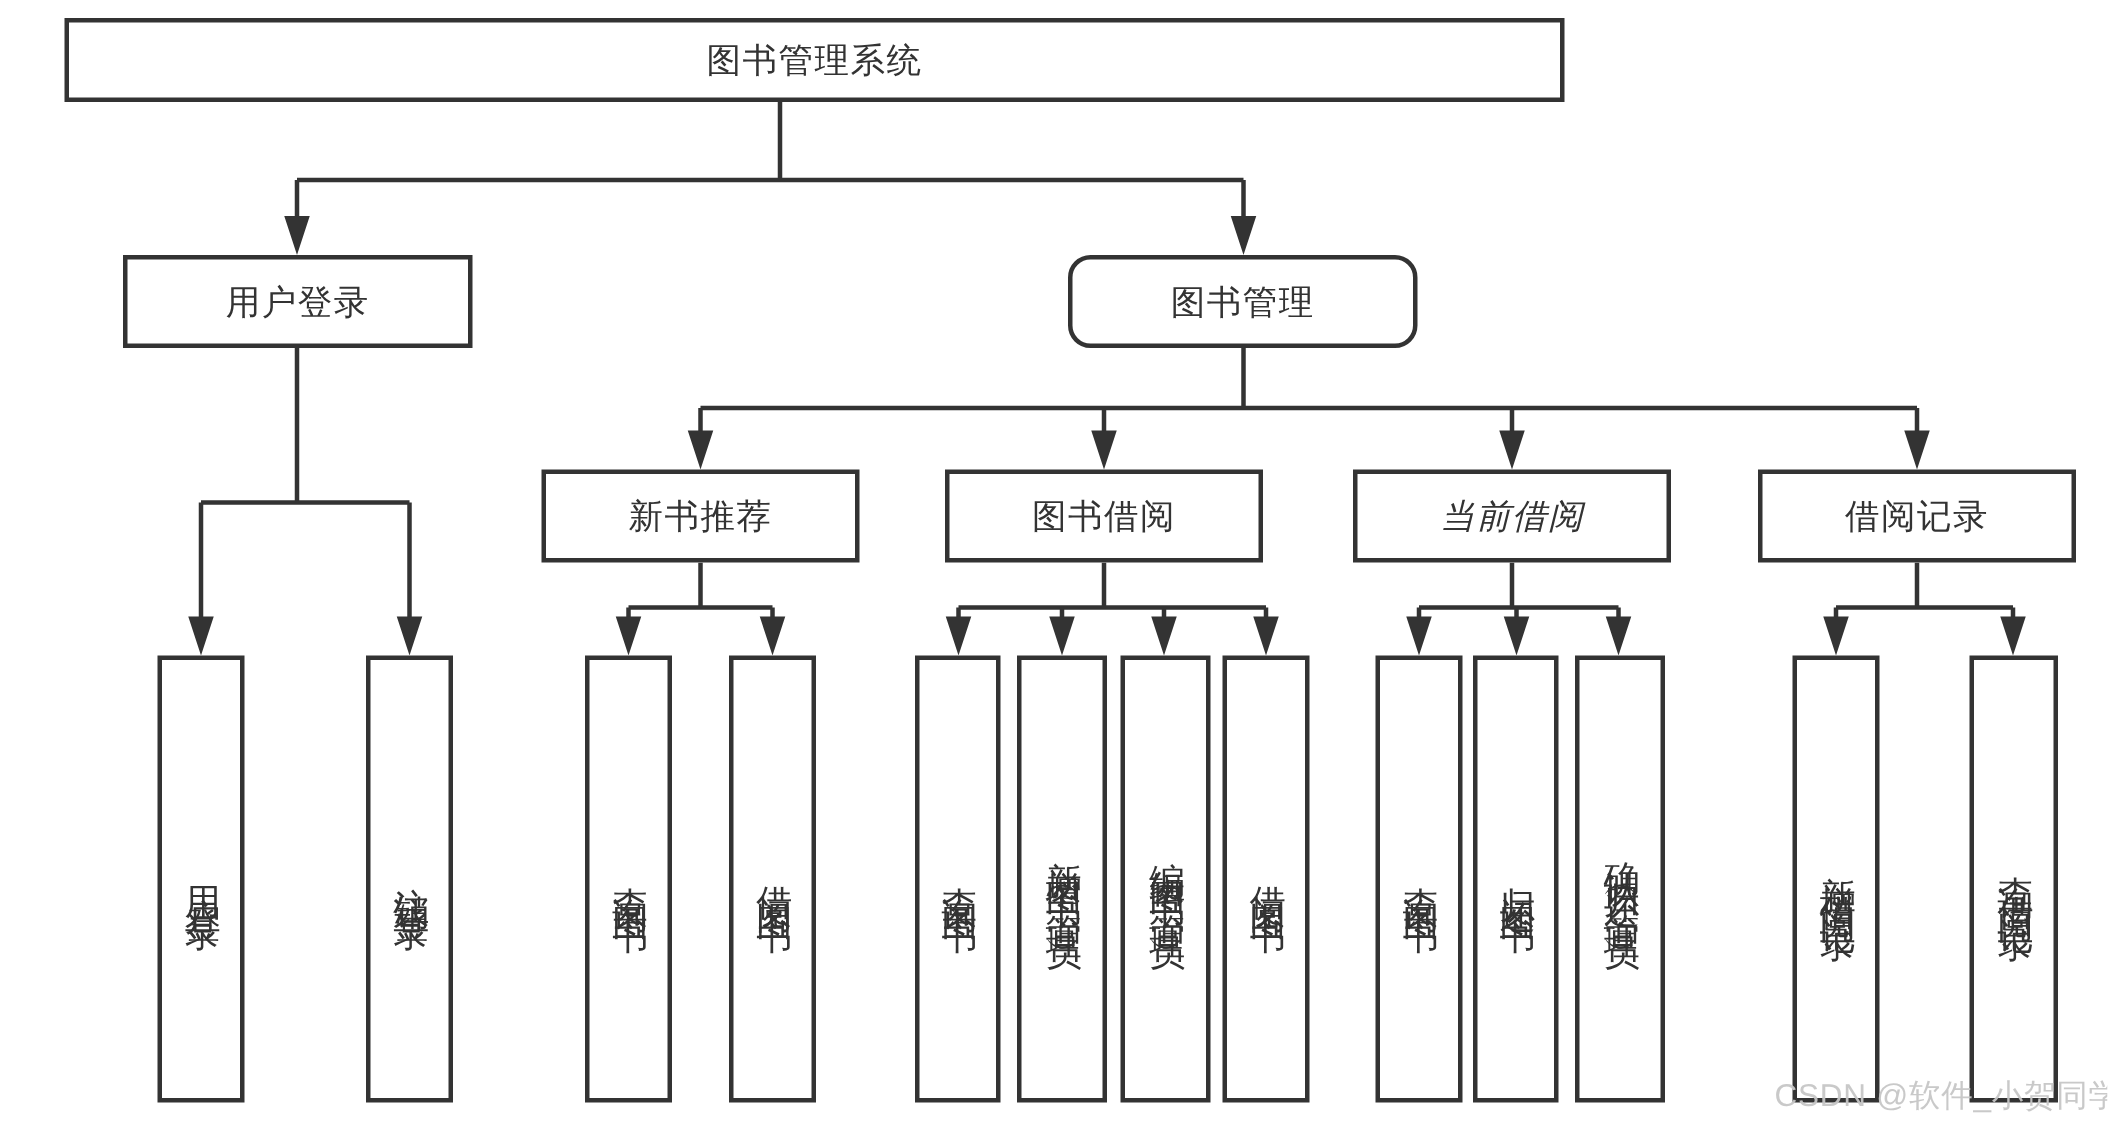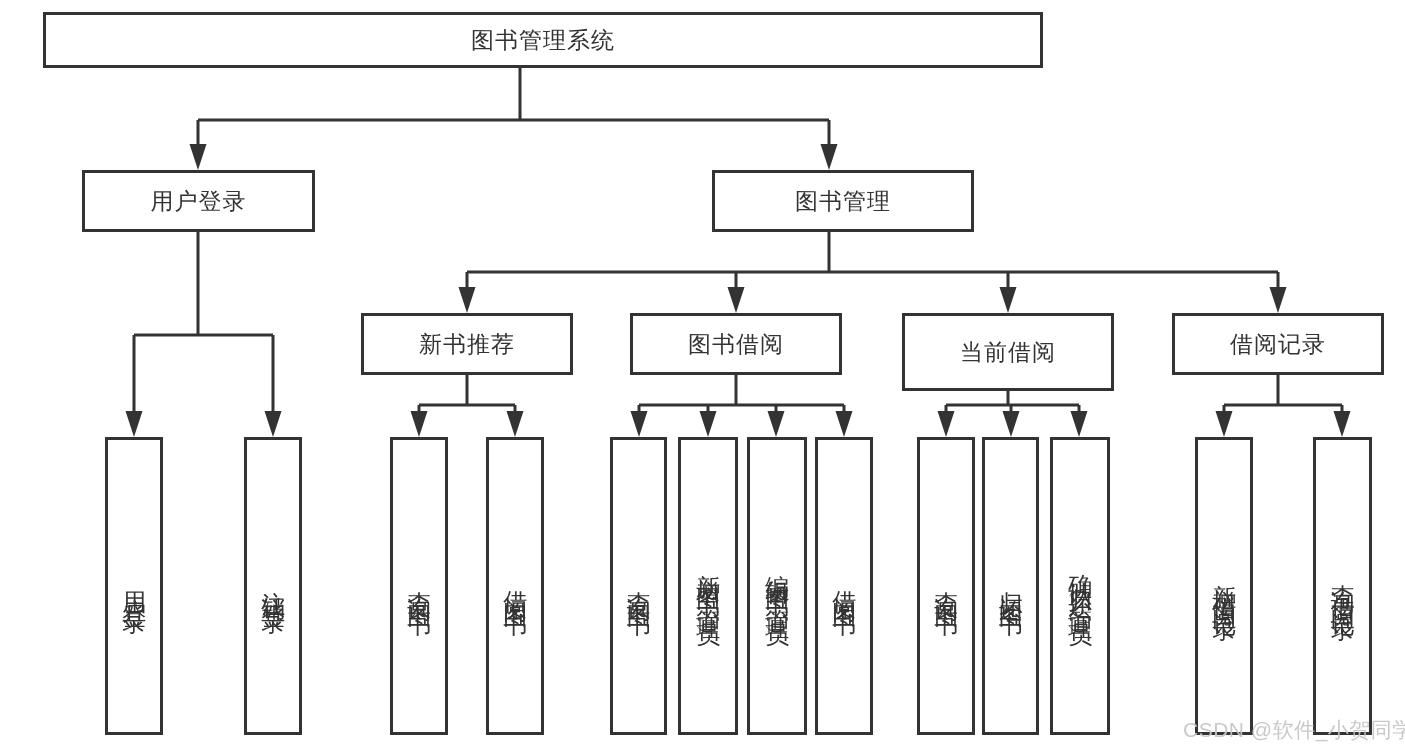--- a/index.html
+++ b/index.html
@@ -69,25 +69,25 @@
              M937.5 411 L954.5 411 L946 437 Z
              M1002.5 411 L1019.5 411 L1011 437 Z
              M1070.5 411 L1087.5 411 L1079 437 Z
              M1215.5 411 L1232.5 411 L1224 437 Z
              M1333.5 411 L1350.5 411 L1342 437 Z"></path>
   </svg>
 
   <div class="box hbox" style="left:20px;top:12px;width:1000px;height:56px;margin-left:23px;">图书管理系统</div>
 
   <div class="box hbox" style="left:82px;top:170px;width:233px;height:62px;">用户登录</div>
-  <div class="box hbox" style="left:712px;top:170px;width:262px;height:62px;">图书管理</div>
+  <div class="box hbox" style="left:712px;top:170px;width:233px;height:62px;border-radius:15px;">图书管理</div>
 
   <div class="box hbox" style="left:630px;top:313px;width:212px;height:62px;">图书借阅</div>
   <div class="box hbox" style="left:361px;top:313px;width:212px;height:62px;">新书推荐</div>
-  <div class="box hbox" style="left:902px;top:313px;width:212px;height:78px;">当前借阅</div>
+  <div class="box hbox" style="left:902px;top:313px;width:212px;height:62px;font-style:italic;">当前借阅</div>
   <div class="box hbox" style="left:1172px;top:313px;width:212px;height:62px;">借阅记录</div>
 
   <div class="box vbox" style="left:105px;top:437px;width:58px;height:298px;">用户登录</div>
   <div class="box vbox" style="left:244px;top:437px;width:58px;height:298px;">注销登录</div>
 
   <div class="box vbox" style="left:390px;top:437px;width:58px;height:298px;">查询图书</div>
   <div class="box vbox" style="left:486px;top:437px;width:58px;height:298px;">借阅图书</div>
 
   <div class="box vbox" style="left:610px;top:437px;width:57px;height:298px;">查询图书</div>
   <div class="box vbox" style="left:678px;top:437px;width:60px;height:298px;">新增图书（管理员）</div>

